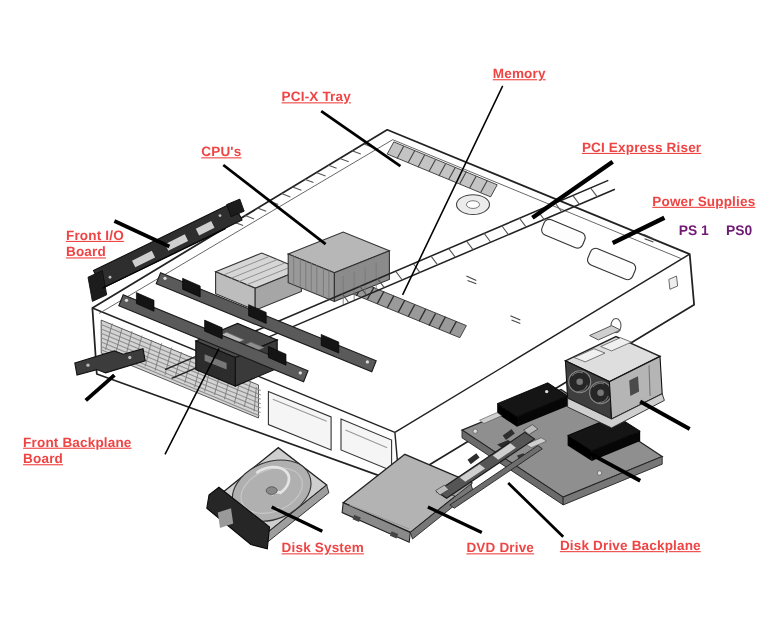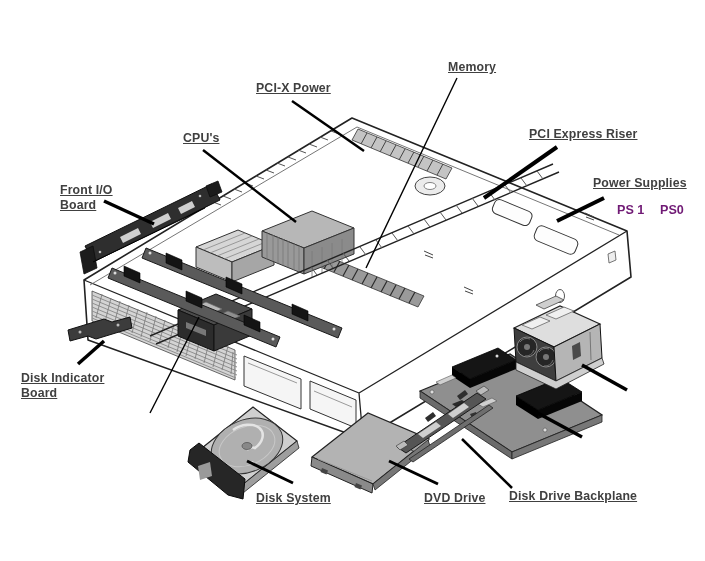--- a/index.html
+++ b/index.html
@@ -1,21 +1,21 @@
 <!DOCTYPE html>
 <html><head>
 <meta charset="utf-8">
 <style>
   html,body{margin:0;padding:0;background:#fff;}
   .stage{position:relative;width:705px;height:561px;background:#fff;overflow:hidden;
          font-family:"Liberation Sans",sans-serif;}
   .stage svg{position:absolute;left:0;top:0;}
-  .lbl{position:absolute;font:700 12.3px/15px "Liberation Sans",sans-serif;color:#404040;
+  .lbl{position:absolute;font:700 12.3px/15px "Liberation Sans",sans-serif;color:#ef4444;
        text-decoration:underline;letter-spacing:.15px;white-space:nowrap;}
-  .lbl.wrap{white-space:normal;}
+  .lbl.wrap{white-space:normal;margin-top:24px;}
   .ps{position:absolute;font:700 12.6px/15px "Liberation Sans",sans-serif;color:#701a75;
       text-decoration:none;white-space:nowrap;}
 </style>
 </head>
 <body>
 
 <div class="stage">
 
 <svg width="705" height="561" viewBox="0 0 705 561">
 
@@ -196,26 +196,26 @@
     <path d="M78,364 L104,341" stroke-width="3.5"></path>
     <path d="M150,413 L199,317" stroke-width="1.4"></path>
     <path d="M293,483 L247,461" stroke-width="3"></path>
     <path d="M438,484 L389,461" stroke-width="3"></path>
     <path d="M512,488 L462,439" stroke-width="2.5"></path>
     <path d="M582,437 L534,411" stroke-width="3.5"></path>
     <path d="M627,390 L582,365" stroke-width="3.5"></path>
   </g>
 </svg>
 
-  <div class="lbl" style="left:256px;top:81px">PCI-X Power</div>
+  <div class="lbl" style="left:256px;top:81px">PCI-X Tray</div>
   <div class="lbl" style="left:448px;top:60px">Memory</div>
   <div class="lbl" style="left:183px;top:131px">CPU's</div>
   <div class="lbl" style="left:529px;top:127px">PCI Express Riser</div>
   <div class="lbl wrap" style="left:60px;top:183px;width:66px">Front I/O Board</div>
   <div class="lbl" style="left:593px;top:176px">Power Supplies</div>
   <span class="ps" style="left:617px;top:203px">PS 1</span>
   <span class="ps" style="left:660px;top:203px">PS0</span>
-  <div class="lbl wrap" style="left:21px;top:371px;width:106px">Disk Indicator Board</div>
+  <div class="lbl wrap" style="left:21px;top:371px;width:106px">Front Backplane Board</div>
   <div class="lbl" style="left:256px;top:491px">Disk System</div>
   <div class="lbl" style="left:424px;top:491px">DVD Drive</div>
   <div class="lbl" style="left:509px;top:489px">Disk Drive Backplane</div>
 
 </div>
 
 </body></html>

